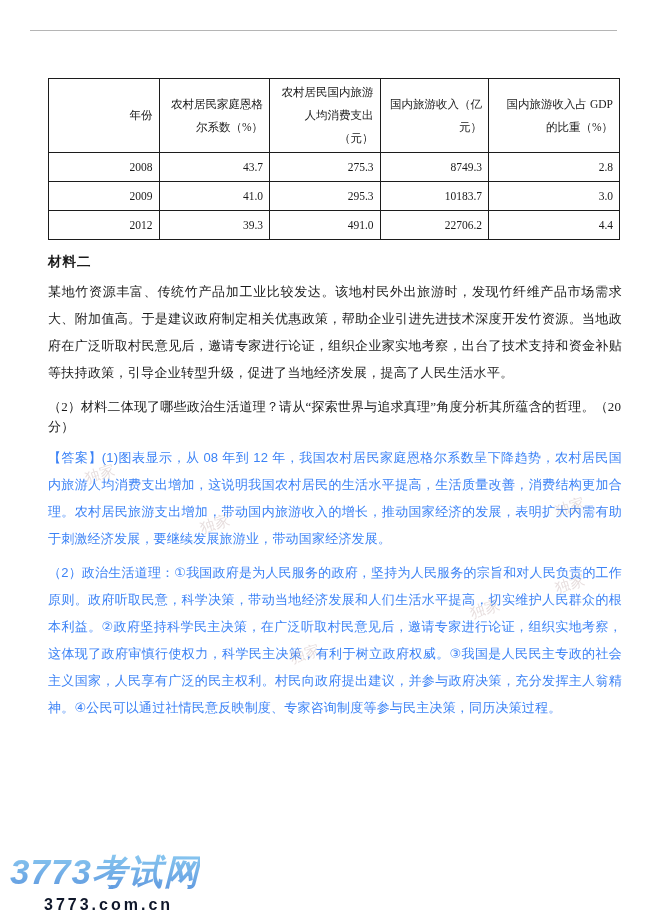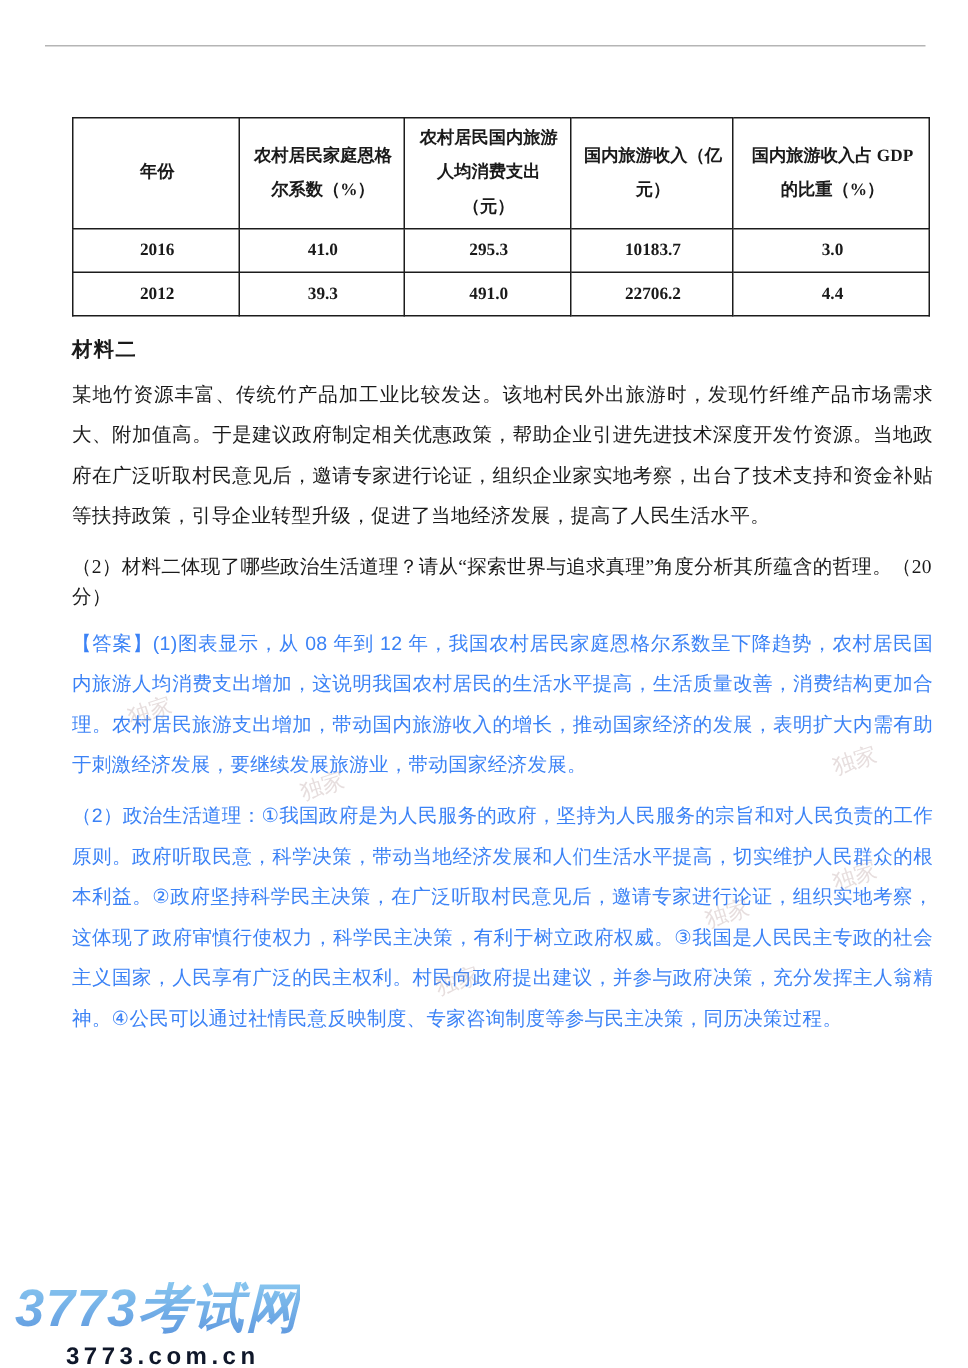--- a/index.html
+++ b/index.html
@@ -19,22 +19,22 @@
     position:absolute;top:78px;left:48px;width:574px;
   }
   table.data{
     border-collapse:collapse;
     width:572px;
     table-layout:fixed;
     font-size:11.5px;
   }
   table.data th, table.data td{
     border:1.5px solid #1c1c1c;
-    font-weight:bold;
-    text-align:center;
+    font-weight:normal;
+    text-align:right;
     vertical-align:middle;
     padding:2px 6px 2px 8px;
     overflow:hidden;
   }
   table.data th{
     height:52px;
     line-height:23px;
     font-size:11.5px;
   }
   table.data td{
@@ -134,21 +134,28 @@
         <tr>
           <th>年份</th>
           <th>农村居民家庭恩格尔系数（%）</th>
           <th>农村居民国内旅游人均消费支出（元）</th>
           <th>国内旅游收入（亿元）</th>
           <th>国内旅游收入占 GDP 的比重（%）</th>
         </tr>
       </thead>
       <tbody>
         <tr>
-          <td>2016</td>
+          <td>2008</td>
+          <td>43.7</td>
+          <td>275.3</td>
+          <td>8749.3</td>
+          <td>2.8</td>
+        </tr>
+        <tr>
+          <td>2009</td>
           <td>41.0</td>
           <td>295.3</td>
           <td>10183.7</td>
           <td>3.0</td>
         </tr>
         <tr>
           <td>2012</td>
           <td>39.3</td>
           <td>491.0</td>
           <td>22706.2</td>

